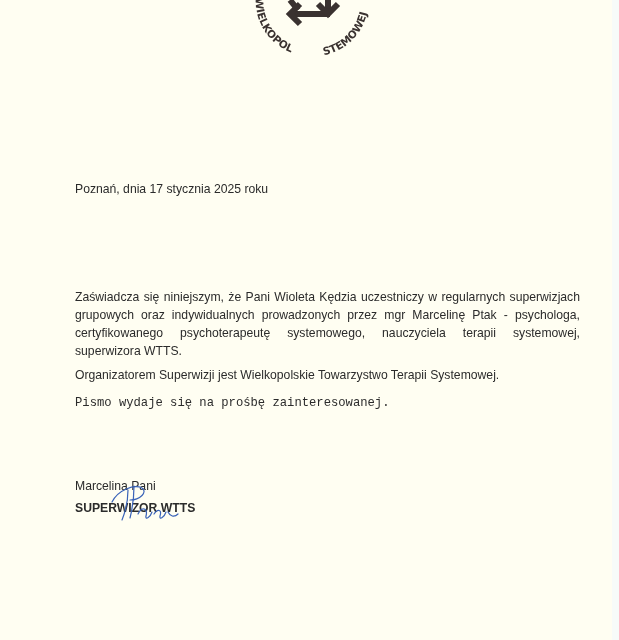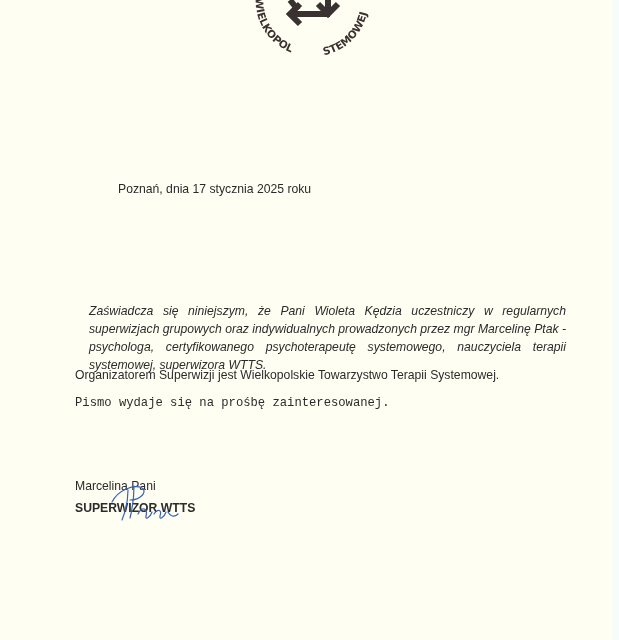--- a/index.html
+++ b/index.html
@@ -7,23 +7,23 @@
       width: 619px; height: 640px; overflow: hidden;
       background: #fffef3;
       font-family: "Liberation Sans", sans-serif;
       color: #2b2b2b;
       position: relative;
     }
     .page { position: absolute; left: 0; top: 0; width: 612px; height: 640px; background: #fffef2; }
     .edge { position: absolute; left: 612px; top: 0; width: 7px; height: 640px; background: #f7fbf9; }
     .logo { position: absolute; left: 238px; top: -62px; width: 146px; height: 124px; }
     .text { position: absolute; left: 75px; font-size: 12.2px; line-height: 18px; }
-    .date { top: 180px; margin-left: 43px; }
+    .date { top: 180px; }
     .body1 { top: 288px; width: 505px; text-align: justify; }
-    .body1 p { margin: 14px; font-style: italic; }
+    .body1 p { margin: 0; }
     .body2 { top: 366px; }
     .body3 { top: 394px; font-family: Liberation Mono, monospace; }
     .sig-name { top: 477px; }
     .sig-title { top: 499px; font-weight: bold; }
     .signature { position: absolute; left: 104px; top: 478px; width: 80px; height: 46px; }
   </style>
 </head>
 <body>
 
 <div class="page"></div>

